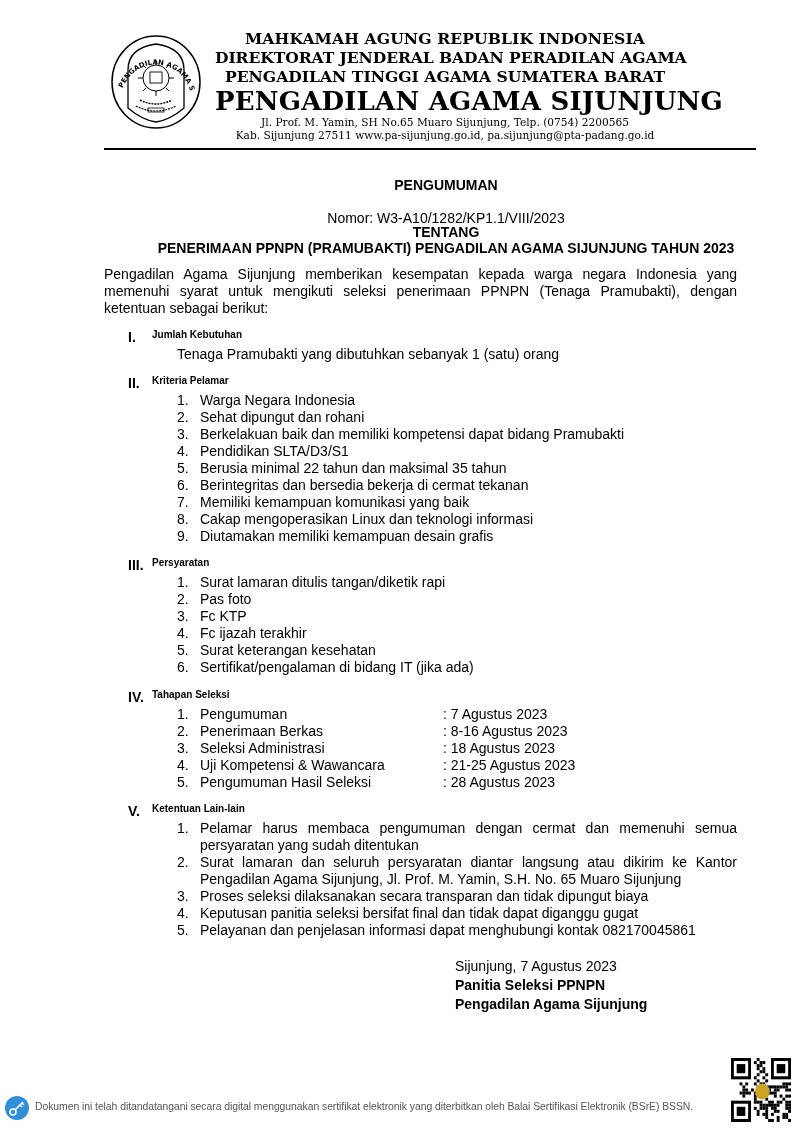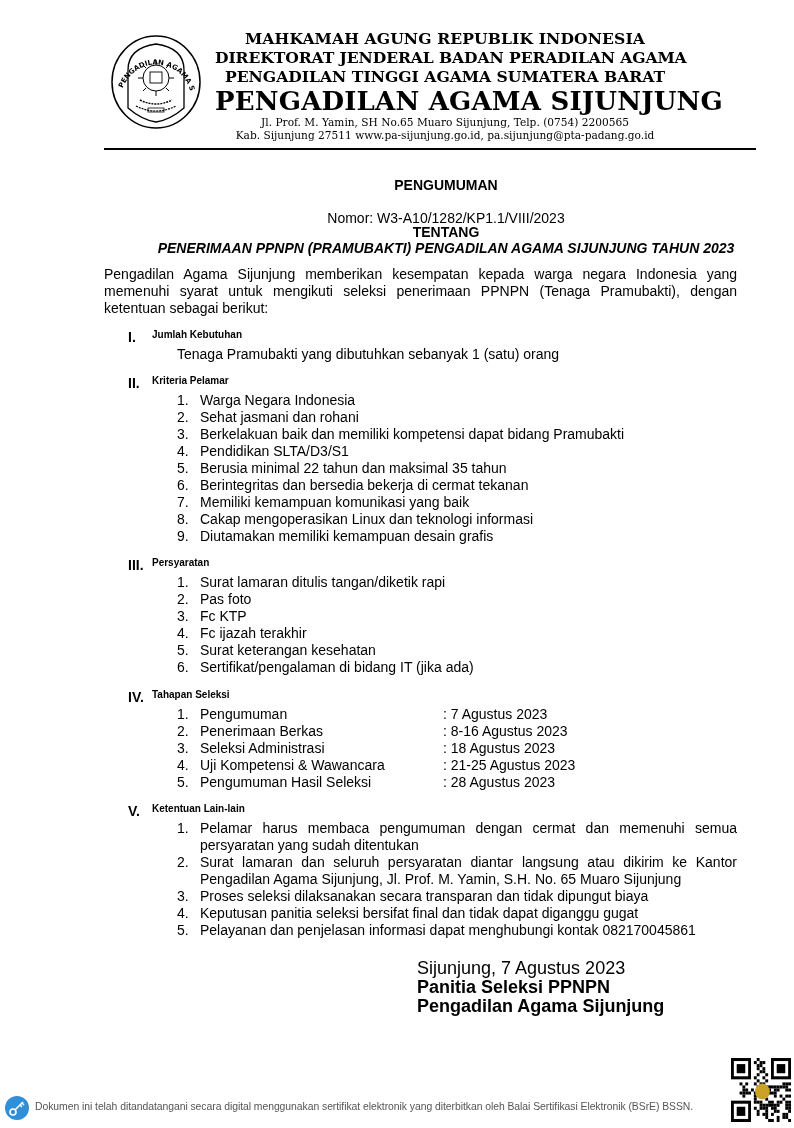--- a/index.html
+++ b/index.html
@@ -20,33 +20,33 @@
     .lh4 { top: 86px; font-size: 26px; letter-spacing: 0.2px; }
     .lh5 { top: 116px; font-size: 10.6px; font-weight: normal; }
     .lh6 { top: 129px; font-size: 10.6px; font-weight: normal; }
     .rule { left: 104px; top: 148px; width: 652px; height: 2px; background: #000; }
 
     
     .center { left: 104px; width: 684px; text-align: center; font-size: 14px; white-space: nowrap; }
     .t1 { top: 177px; font-weight: bold; }
     .t2 { top: 210px; }
     .t3 { top: 224px; font-weight: bold; }
-    .t4 { top: 240px; font-weight: bold; font-size: 14px; font-style: italic; }
+    .t4 { top: 240px; font-weight: bold; font-size: 14px; }
 
     .intro { left: 104px; top: 266px; width: 633px; font-size: 14px; line-height: 17px; text-align: justify; }
 
     .sec-num { position: absolute; left: 128px; font-weight: bold; font-size: 14px; }
     .sec-title { position: absolute; left: 152px; font-weight: bold; font-size: 10px; }
     .para { position: absolute; left: 177px; font-size: 14px; }
     .li-num { position: absolute; left: 177px; font-size: 14px; width: 20px; }
     .li-text { position: absolute; left: 200px; font-size: 14px; white-space: nowrap; }
     .li-date { position: absolute; left: 443px; font-size: 14px; white-space: nowrap; }
     .li-wrap { position: absolute; left: 200px; width: 537px; font-size: 14px; line-height: 17px; text-align: justify; }
 
-    .sig { position: absolute; left: 417px; font-size: 18px; white-space: nowrap; }
+    .sig { position: absolute; left: 455px; font-size: 14px; white-space: nowrap; }
     .sig.b { font-weight: bold; }
 
     
     .bsre-icon { left: 5px; top: 1096px; width: 24px; height: 24px; }
     .footer-text { left: 35px; top: 1101px; font-size: 10.4px; color: #555; white-space: nowrap; letter-spacing: -0.05px; }
     .qr { left: 731px; top: 1058px; width: 60px; height: 64px; }
   </style>
 </head>
 <body>
 
@@ -98,21 +98,21 @@
   <span class="para" style="top:346px">Tenaga Pramubakti yang dibutuhkan sebanyak 1 (satu) orang</span>
 </div>
 
 <div>
   <span class="sec-num" style="top:375px">II.</span>
   <span class="sec-title" style="top:375px">Kriteria Pelamar</span>
 
   <span class="li-num" style="top:392px">1.</span>
   <span class="li-text" style="top:392px">Warga Negara Indonesia</span>
   <span class="li-num" style="top:409px">2.</span>
-  <span class="li-text" style="top:409px">Sehat jasmani dan rohani</span>
+  <span class="li-text" style="top:409px">Sehat dipungut dan rohani</span>
   <span class="li-num" style="top:426px">3.</span>
   <span class="li-text" style="top:426px">Berkelakuan baik dan memiliki kompetensi dapat bidang Pramubakti</span>
   <span class="li-num" style="top:443px">4.</span>
   <span class="li-text" style="top:443px">Pendidikan SLTA/D3/S1</span>
   <span class="li-num" style="top:460px">5.</span>
   <span class="li-text" style="top:460px">Berusia minimal 22 tahun dan maksimal 35 tahun</span>
   <span class="li-num" style="top:477px">6.</span>
   <span class="li-text" style="top:477px">Berintegritas dan bersedia bekerja di cermat tekanan</span>
   <span class="li-num" style="top:494px">7.</span>
   <span class="li-text" style="top:494px">Memiliki kemampuan komunikasi yang baik</span>

